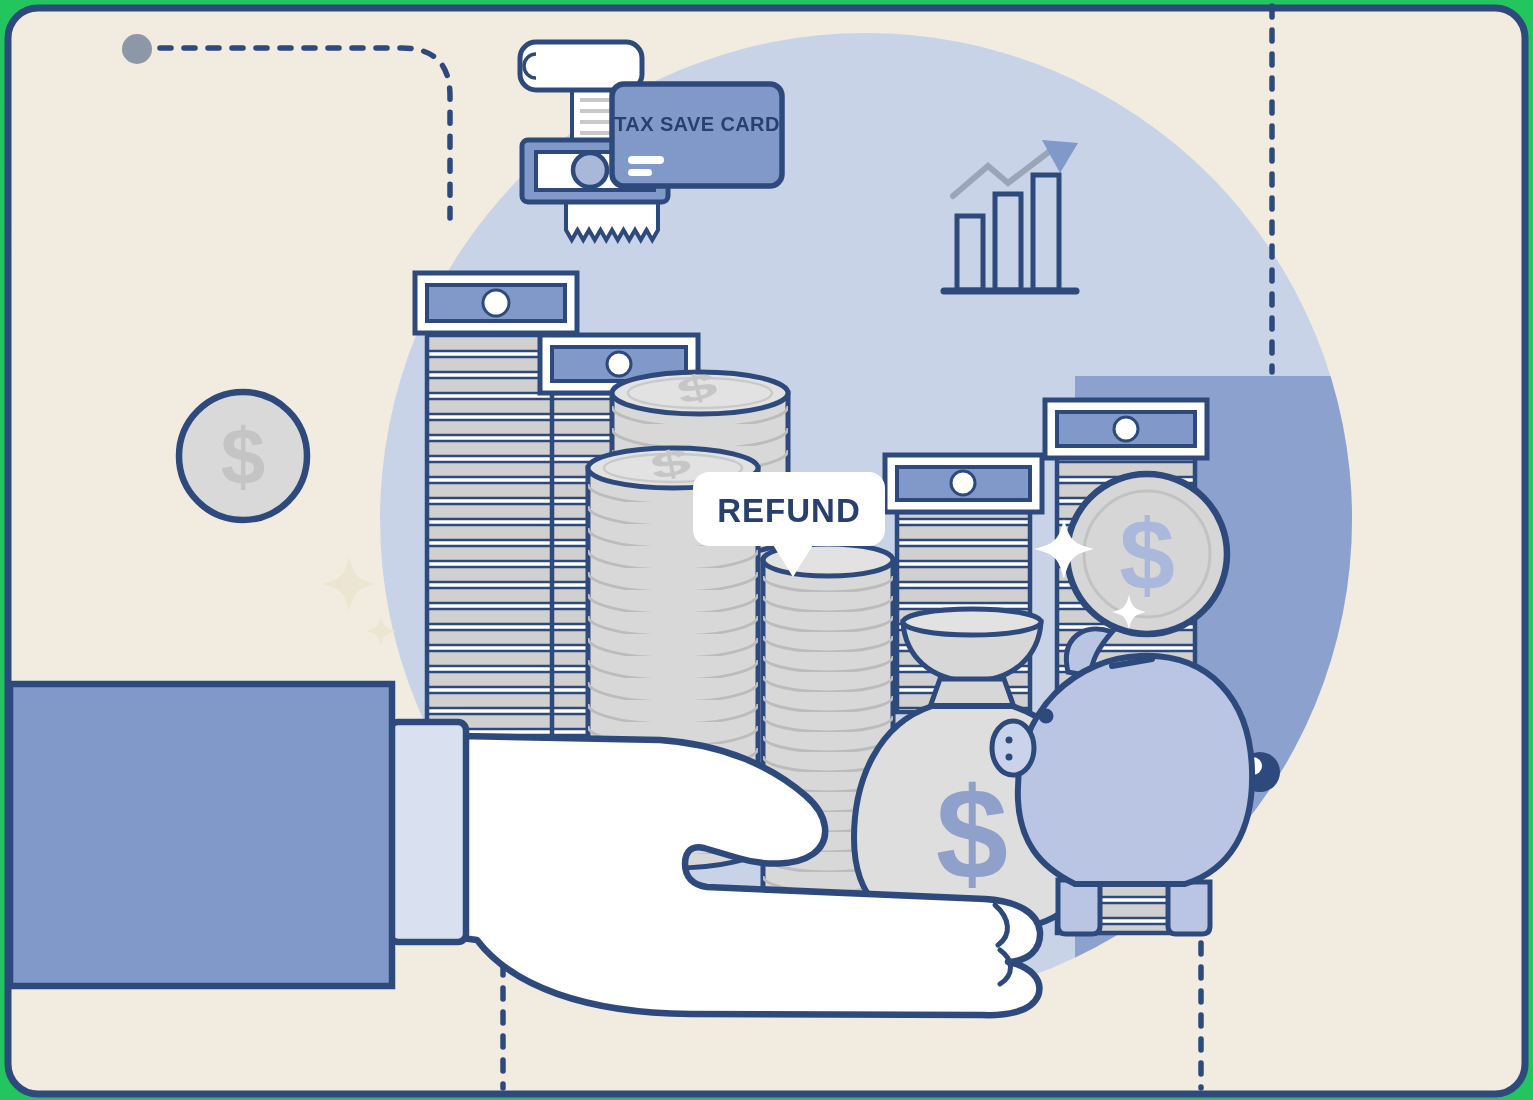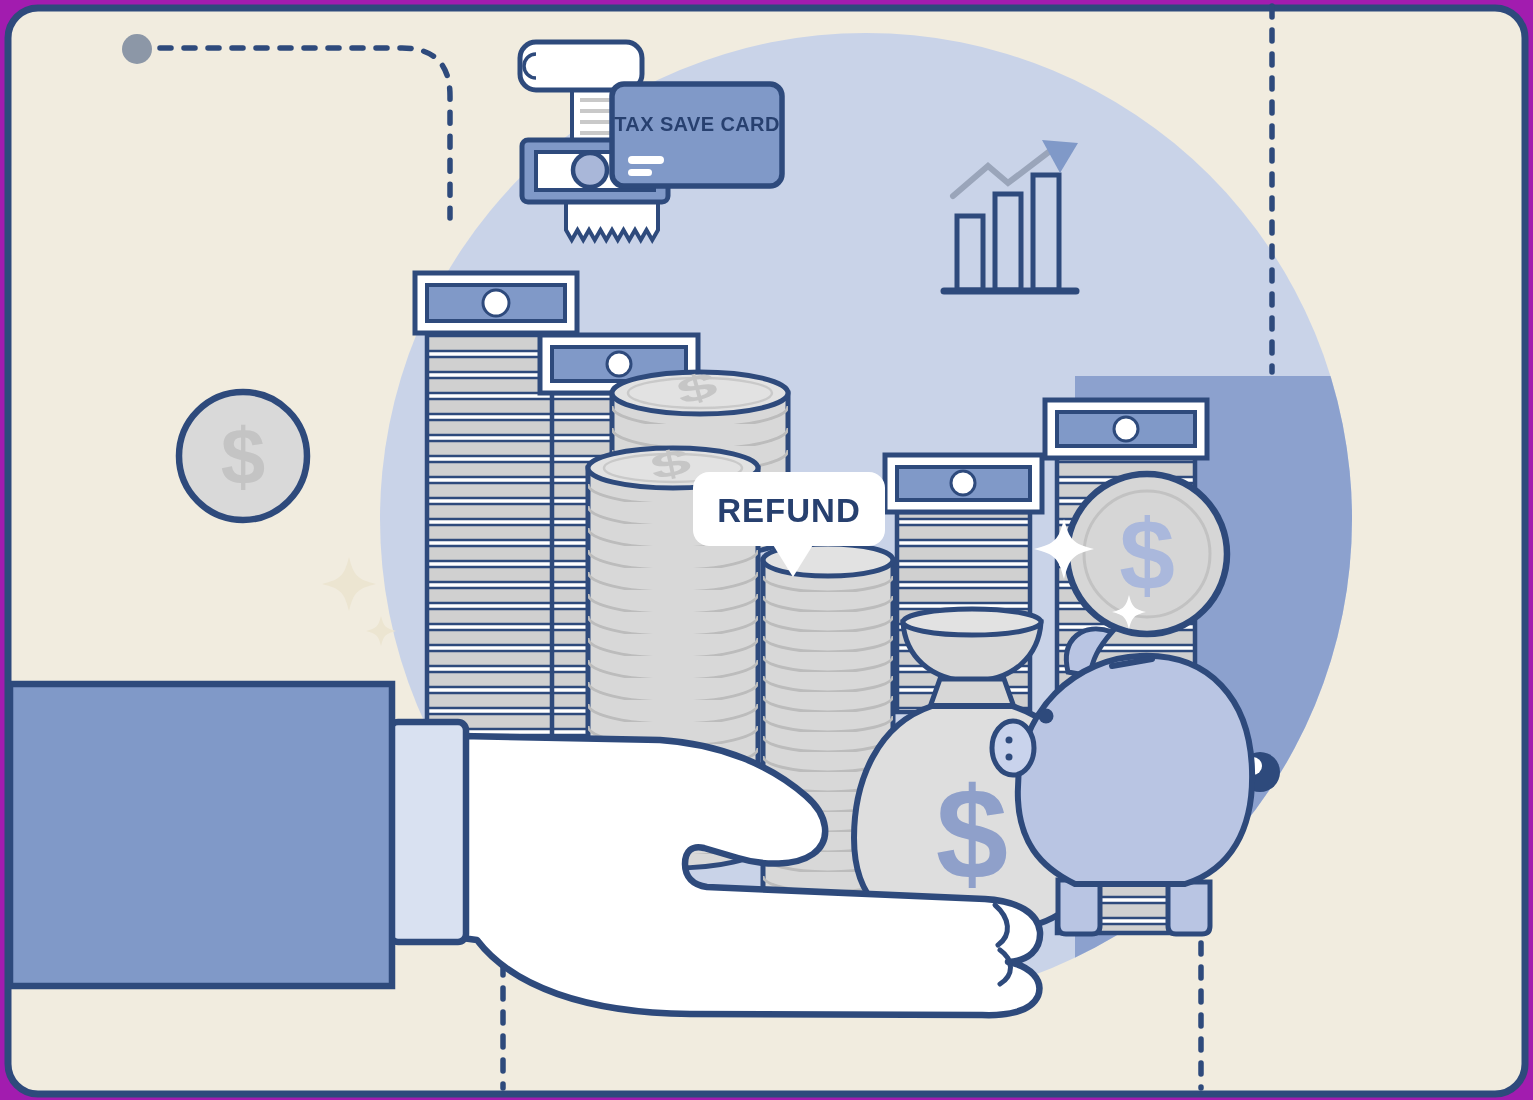--- a/index.html
+++ b/index.html
@@ -1,16 +1,16 @@
 <!DOCTYPE html>
 <html><head>
 <meta charset="utf-8">
 <style>
   html,body{margin:0;padding:0;background:#ffffff;}
-  .canvas{position:relative;width:1533px;height:1100px;overflow:hidden;background:#a21caf;}
+  .canvas{position:relative;width:1533px;height:1100px;overflow:hidden;background:#22c55e;}
   svg{position:absolute;left:0;top:0;}
   text{font-family:"Liberation Sans","DejaVu Sans",sans-serif;font-weight:800;}
   .card-text{font-size:20px;letter-spacing:.4px;}
   .refund-text{font-size:33px;letter-spacing:1px;}
   .dollar-sm{font-size:80px;}
   .dollar-flat{font-size:72px;}
   .dollar-bag{font-size:130px;}
   .dollar-coin{font-size:100px;}
 </style>
 </head>

